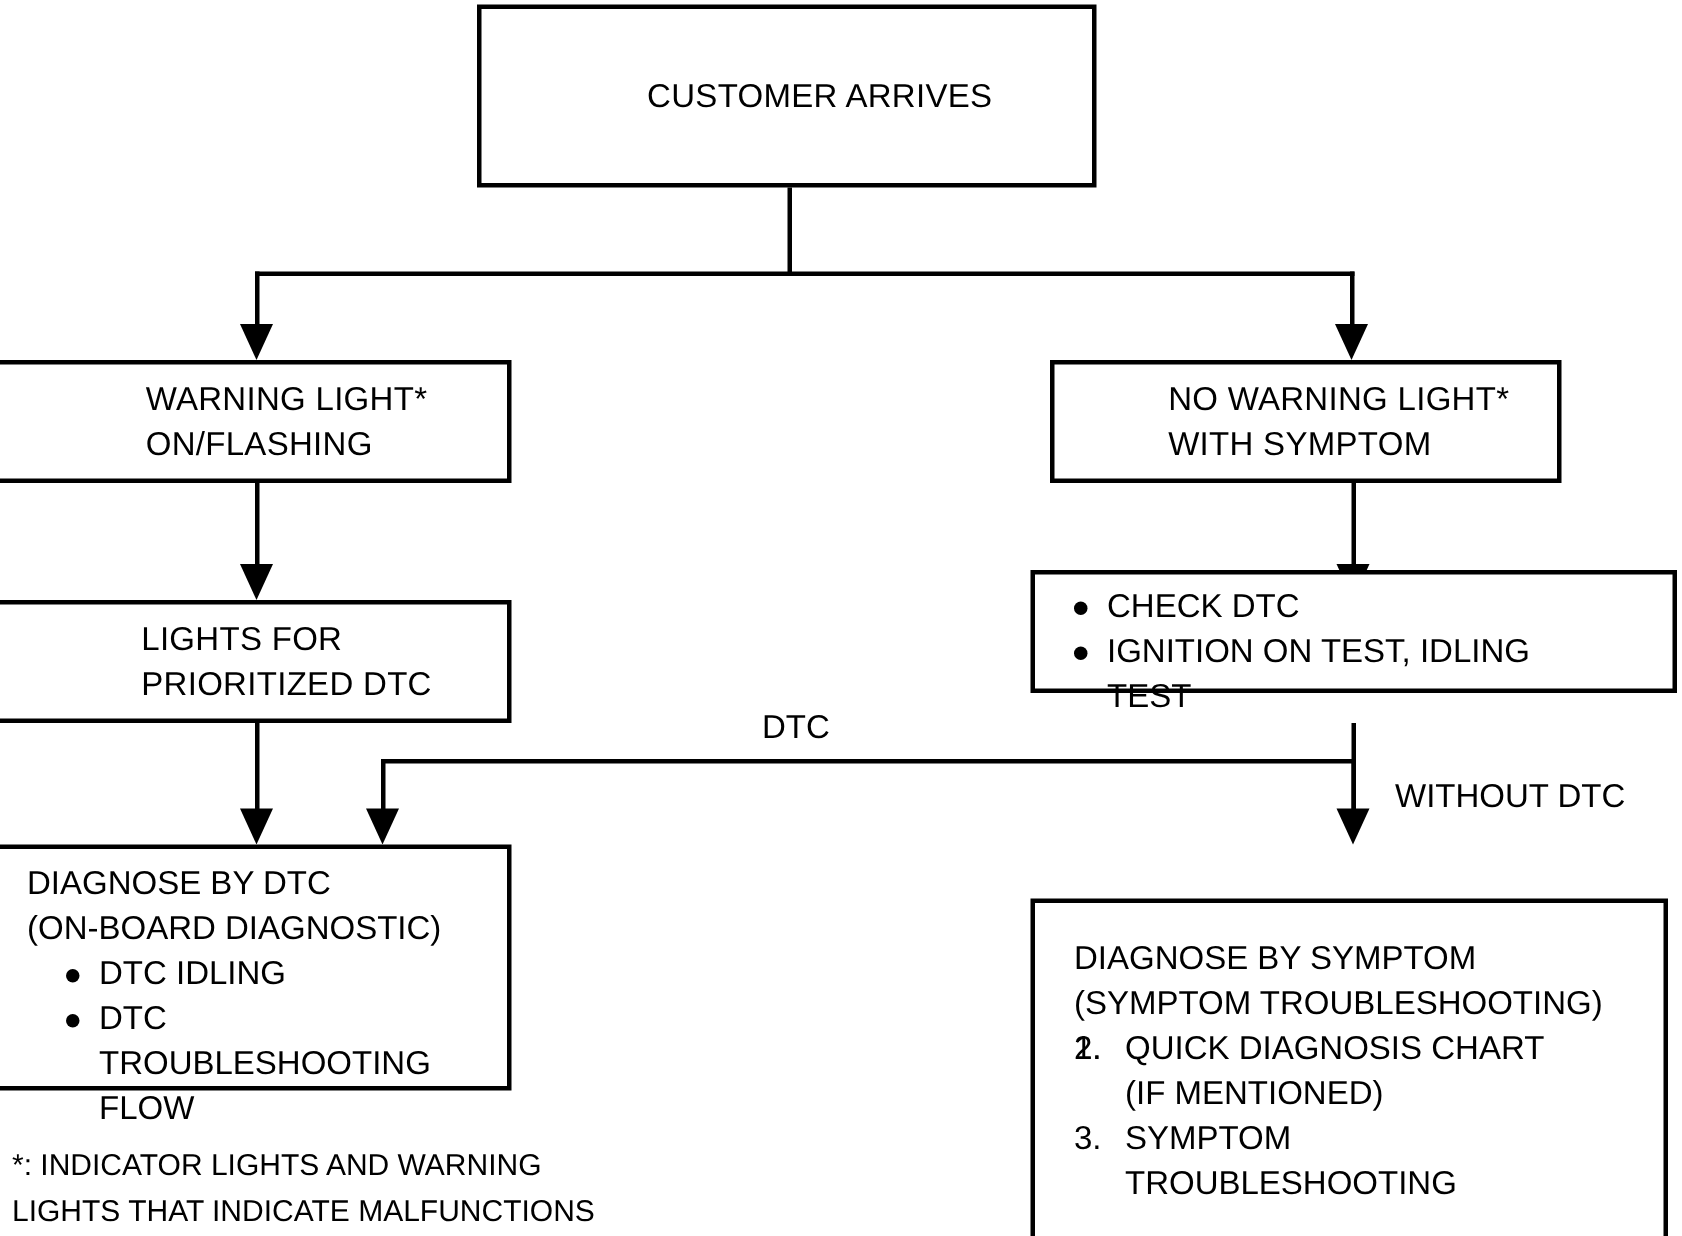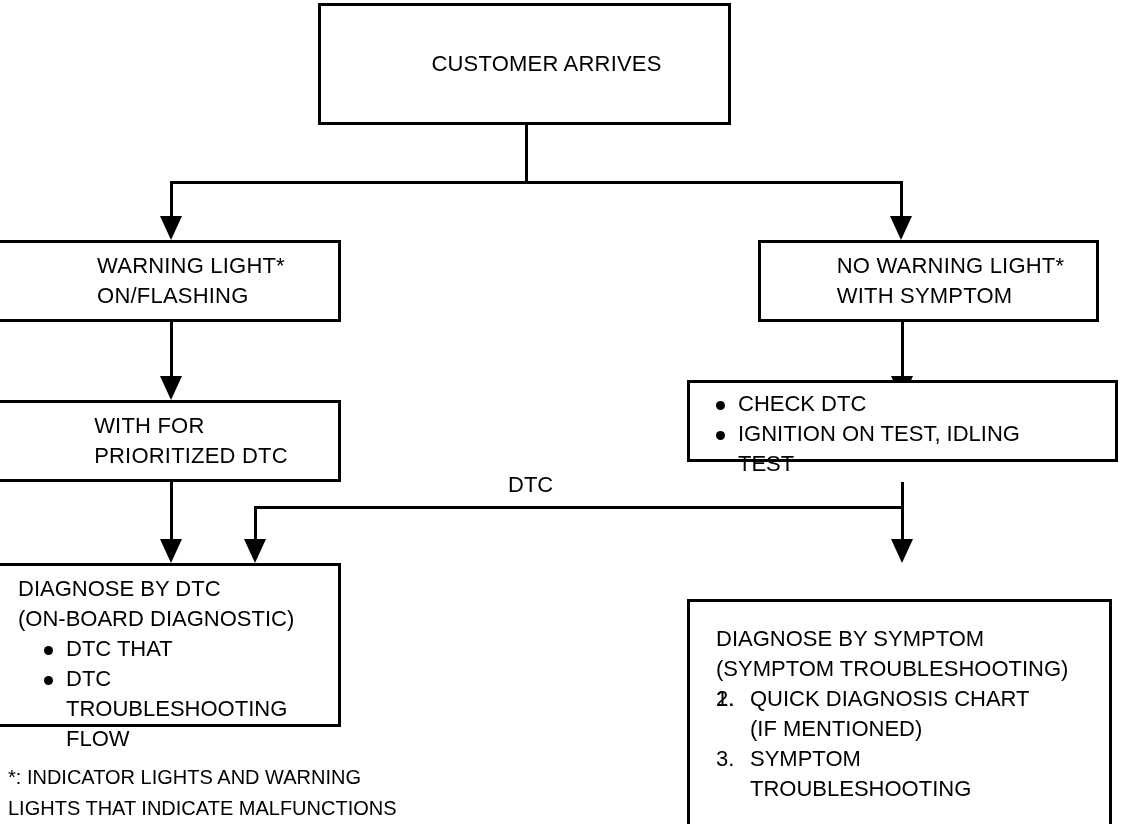--- a/index.html
+++ b/index.html
@@ -120,33 +120,33 @@
   <div class="connector" style="left:170px; top:181px; width:3px; height:40px;"></div>
   <div class="arrowhead" style="left:160px; top:216px;"></div>
   <div class="connector" style="left:900px; top:181px; width:3px; height:40px;"></div>
   <div class="arrowhead" style="left:890px; top:216px;"></div>
 
   <div class="node left-align" style="left:-3px; top:240px; width:344px; height:82px; display:flex; align-items:center; justify-content:center;">
     <span class="node-text" style="text-align:left;">WARNING LIGHT*
 ON/FLASHING</span>
   </div>
 
-  <div class="node" style="left:758px; top:240px; width:341px; height:82px; display:flex; align-items:center; justify-content:center;">
+  <div class="node" style="left:700px; top:240px; width:341px; height:82px; display:flex; align-items:center; justify-content:center;">
     <span class="node-text" style="text-align:left;">NO WARNING LIGHT*
 WITH SYMPTOM</span>
   </div>
 
   <div class="connector" style="left:170px; top:322px; width:3px; height:56px;"></div>
   <div class="arrowhead" style="left:160px; top:376px;"></div>
 
   <div class="connector" style="left:901px; top:322px; width:3px; height:56px;"></div>
   <div class="arrowhead" style="left:891px; top:376px;"></div>
 
   <div class="node" style="left:-3px; top:400px; width:344px; height:82px; display:flex; align-items:center; justify-content:center;">
-    <span class="node-text" style="text-align:left;">WITH FOR
+    <span class="node-text" style="text-align:left;">LIGHTS FOR
 PRIORITIZED DTC</span>
   </div>
 
   <div class="node" style="left:687px; top:380px; width:431px; height:82px; padding:6px 0 0 18px;">
     <ul class="bullets">
       <li style="white-space:pre-line;">CHECK DTC</li>
       <li style="white-space:pre-line;">IGNITION ON TEST, IDLING
 TEST</li>
     </ul>
   </div>
@@ -157,26 +157,27 @@
   <div class="connector" style="left:901px; top:482px; width:3px; height:59px;"></div>
 
   <div class="connector" style="left:254px; top:506px; width:650px; height:3px;"></div>
   <div class="connector" style="left:254px; top:506px; width:3px; height:35px;"></div>
   <div class="arrowhead" style="left:244px; top:539px;"></div>
 
   <div class="connector" style="left:901px; top:506px; width:3px; height:35px;"></div>
   <div class="arrowhead" style="left:891px; top:539px;"></div>
 
   <div class="edge-label" style="left:508px; top:472px;">DTC</div>
+  <div class="edge-label" style="left:930px; top:518px;">WITHOUT DTC</div>
 
   <div class="node" style="left:-3px; top:563px; width:344px; height:164px; padding:8px 0 0 18px;">
     <div class="plain-line" style="white-space:pre-line;">DIAGNOSE BY DTC
 (ON-BOARD DIAGNOSTIC)</div>
     <ul class="bullets" style="margin-left:18px;">
-      <li style="white-space:pre-line;">DTC THAT</li>
+      <li style="white-space:pre-line;">DTC IDLING</li>
       <li style="white-space:pre-line;">DTC
 TROUBLESHOOTING
 FLOW</li>
     </ul>
   </div>
 
   <div class="node" style="left:687px; top:563px; width:425px; height:237px; padding:22px 0 0 26px;margin-top:36px;">
     <div class="plain-line" style="white-space:pre-line;">DIAGNOSE BY SYMPTOM
 (SYMPTOM TROUBLESHOOTING)</div>
     <ol class="numbers">

